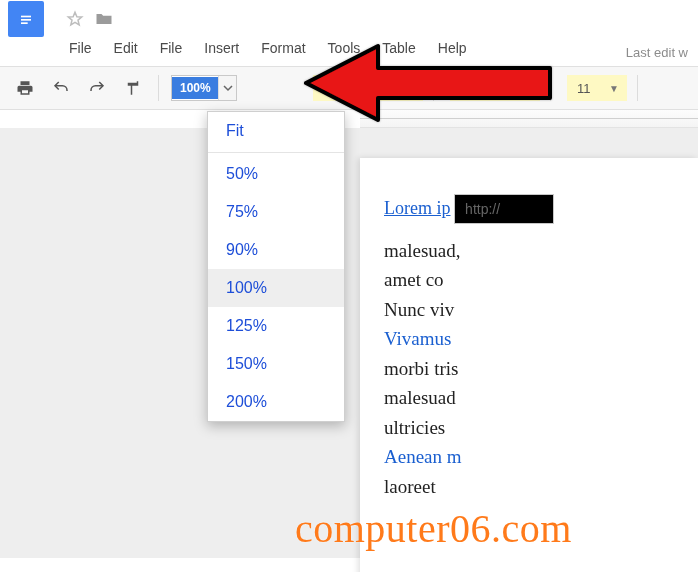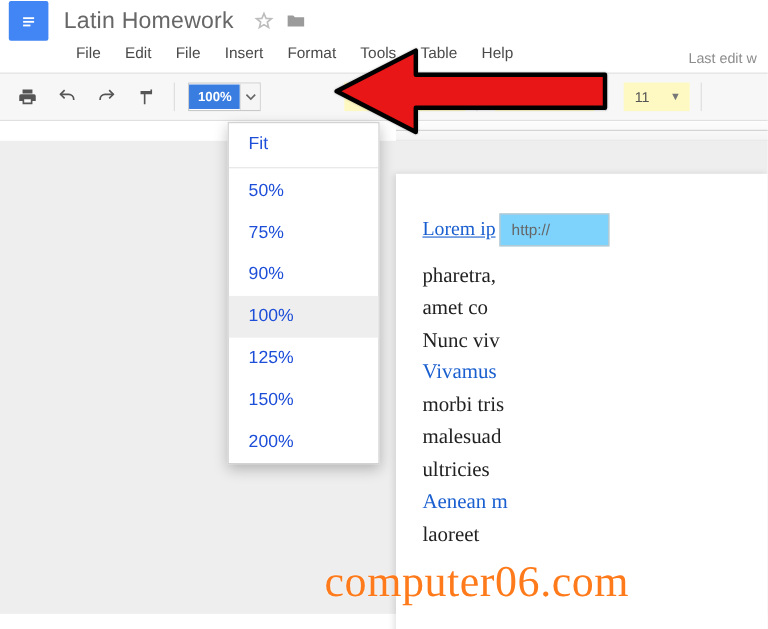--- a/index.html
+++ b/index.html
@@ -169,21 +169,21 @@
     padding: 30px 24px;
     position:relative;
   }
   .linklike {
     color:#1a5fd0; text-decoration: underline;
     font-family: "Times New Roman", serif;
     font-size:18px;
   }
   .urlbox {
     border:1px solid #c7c7c7;
-    background:#7dd3fc;
+    background:#000000;
     padding:6px 10px;
     margin-top:6px;
     display:inline-block;
     color:#666;
     font-size:14px;
     min-width:100px;
   }
   .bodytext {
     font-family:"Times New Roman", serif;
     font-size:19px; color:#222;
@@ -216,21 +216,20 @@
 
 <div class="header">
   <div class="title-row">
     <div class="docs-icon">
       <svg viewBox="0 0 24 24" fill="#fff">
           <rect x="6" y="8" width="12" height="2"></rect>
           <rect x="6" y="12" width="12" height="2"></rect>
           <rect x="6" y="16" width="8" height="2"></rect>
         </svg>
     </div>
-    <div class="doc-title">Latin Homework</div>
     <span class="star-icon">
       <svg viewBox="0 0 24 24" width="18" height="18" fill="none" stroke="#bdbdbd" stroke-width="2">
           <polygon points="12,3 14.5,9 21,9.3 16,13.5 17.6,20 12,16.5 6.4,20 8,13.5 3,9.3 9.5,9"></polygon>
         </svg>
     </span>
     <span class="folder-icon">
       <svg viewBox="0 0 24 24" width="20" height="20" fill="#9b9b9b">
           <path d="M3 6h6l2 2h10v10H3z"></path>
         </svg>
     </span>
@@ -299,21 +298,21 @@
   <div class="sep"></div>
 </div>
 
 <div class="ruler"></div>
 
 <div class="workspace">
   <div class="page">
     <span class="linklike">Lorem ip</span>
     <div class="urlbox">http://</div>
     <div class="bodytext">
-      <span>pharetra,</span><br>
+      <span>malesuad,</span><br>
       <span>amet co</span><br>
       <span>Nunc viv</span><br>
       <span class="bl">Vivamus</span><br>
       <span>morbi tris</span><br>
       <span>malesuad</span><br>
       <span>ultricies</span><br>
       <span class="bl">Aenean m</span><br>
       <span>laoreet</span>
     </div>
   </div>

